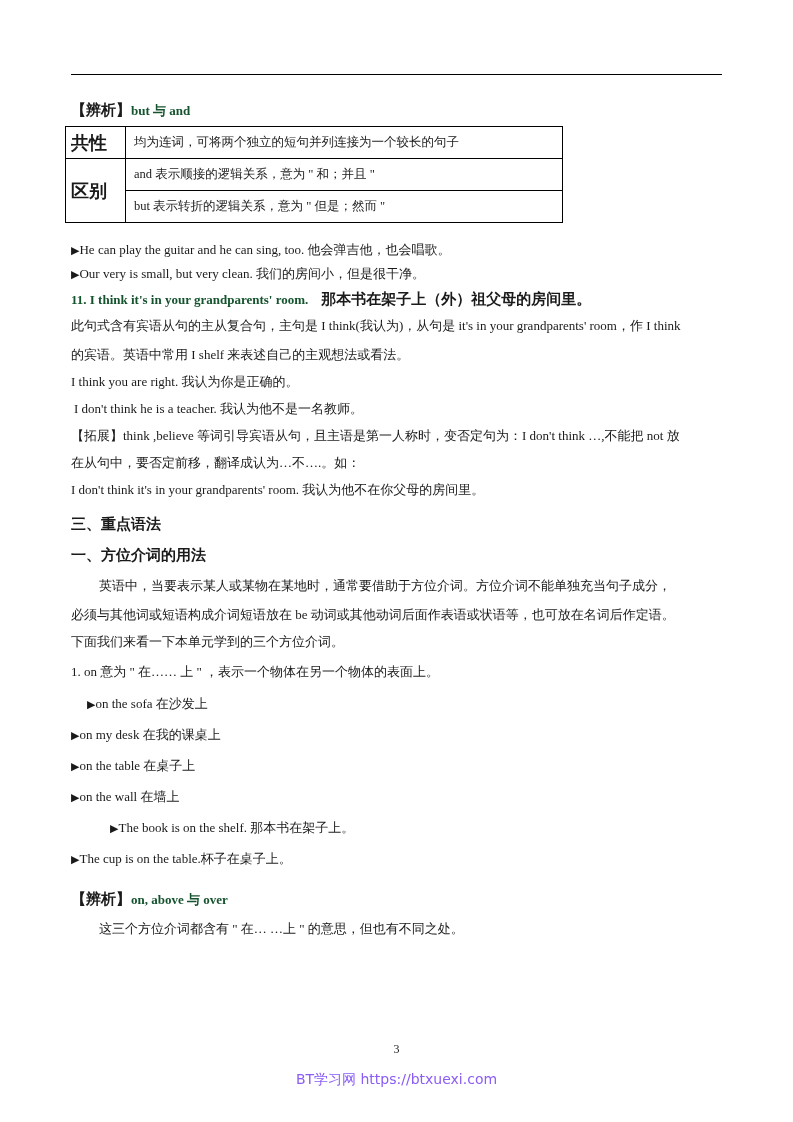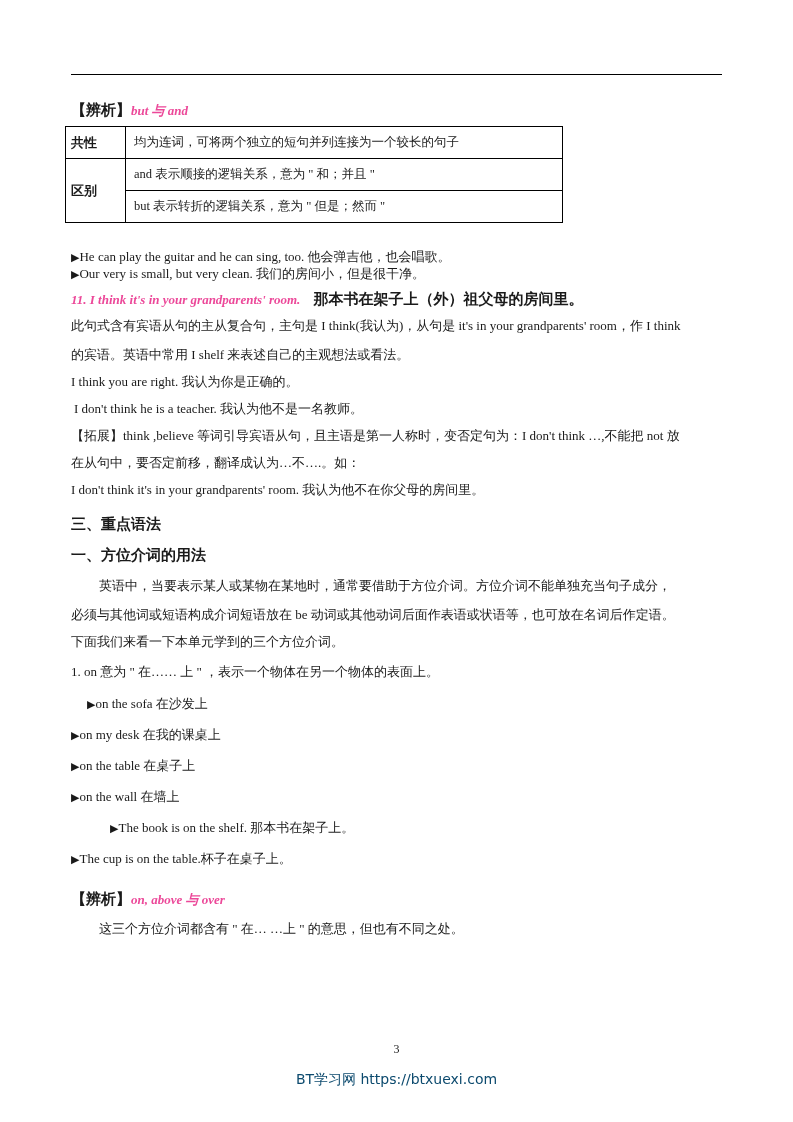--- a/index.html
+++ b/index.html
@@ -2,32 +2,32 @@
 <html><head>
 <meta charset="utf-8">
 <style>
   html, body { margin: 0; padding: 0; }
   body {
     width: 793px; height: 1122px; background: #ffffff; position: relative; overflow: hidden;
     font-family: "Liberation Serif", "DejaVu Serif", serif; color: #1a1a1a;
   }
   .top-rule { position: absolute; left: 71px; top: 74px; width: 651px; height: 1px; background: #000; }
   .line { position: absolute; left: 71px; font-size: 13px; line-height: 16px; white-space: nowrap; }
-  .bold { font-weight: bold; color: #ec4899; font-style: italic; }
+  .bold { font-weight: bold; color: #14532d; }
   .heading-cn { font-family: "DejaVu Sans", sans-serif; font-weight: bold; font-size: 15px; }
   table.cmp {
     position: absolute; left: 65px; top: 126px; width: 498px; border-collapse: collapse;
     font-size: 12.5px;
   }
   table.cmp td { border: 1.5px solid #000; padding: 0 8px; height: 31px; vertical-align: middle; }
-  table.cmp td.head { width: 46px; font-family: Liberation Mono, monospace; font-weight: bold; font-size: 13px; padding-left: 5px; }
+  table.cmp td.head { width: 46px; font-family: Liberation Mono, monospace; font-weight: bold; font-size: 18px; padding-left: 5px; }
   .tri { font-size: 11px; }
   .page-num { position: absolute; left: 0; width: 793px; top: 1042px; text-align: center; font-size: 12px; }
   .watermark { position: absolute; left: 0; width: 793px; top: 1071px; text-align: center;
-    font-family: "DejaVu Sans", sans-serif; font-size: 14px; color: #0c4a6e; }
+    font-family: "DejaVu Sans", sans-serif; font-size: 14px; color: #8b5cf6; }
 </style>
 </head>
 <body>
 
 <div class="top-rule"></div>
 
 <div class="line" style="top:102px;">
   <span class="heading-cn">【辨析】</span><span class="bold">but 与 and</span>
 </div>
 
@@ -40,21 +40,21 @@
   <tr>
     <td class="head" rowspan="2">区别</td>
     <td>and 表示顺接的逻辑关系，意为 " 和；并且 "</td>
   </tr>
   <tr>
     <td>but 表示转折的逻辑关系，意为 " 但是；然而 "</td>
   </tr>
 </tbody>
   </table>
 
-<div class="line" style="top:249px;">
+<div class="line" style="top:242px;">
   <span class="tri">▶</span><span>He can play the guitar and he can sing, too.  他会弹吉他，也会唱歌。</span>
 </div>
 <div class="line" style="top:266px;">
   <span class="tri">▶</span><span>Our very is small, but very clean.  我们的房间小，但是很干净。</span>
 </div>
 
 <div class="line" style="top:291px;">
   <span class="bold">11. I think it's in your grandparents' room.</span>&nbsp;&nbsp;&nbsp;&nbsp;<span class="heading-cn">那本书在架子上（外）祖父母的房间里。</span>
 </div>
 <div class="line" style="top:318px;text-align:center;">此句式含有宾语从句的主从复合句，主句是 I think(我认为)，从句是 it's in your grandparents' room，作 I think</div>

